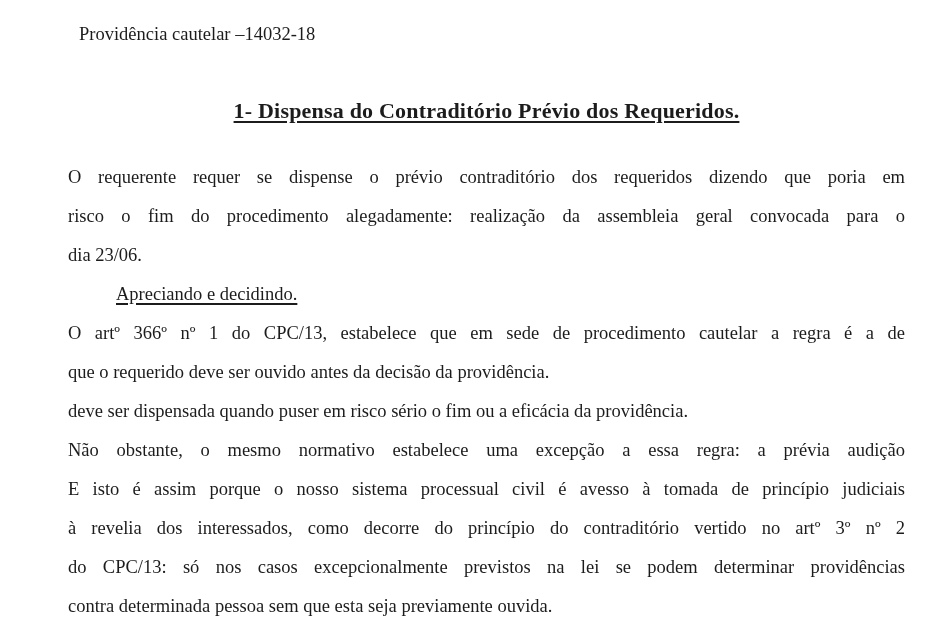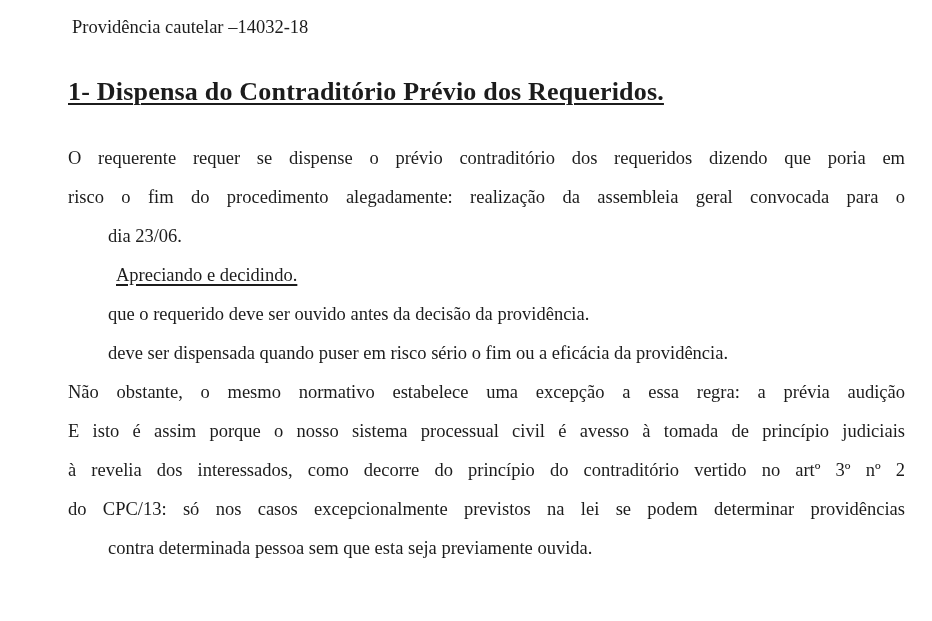--- a/index.html
+++ b/index.html
@@ -12,52 +12,52 @@
     height: 621px;
     overflow: hidden;
     font-family: "Liberation Serif", "DejaVu Serif", serif;
     color: #1c1c1c;
   }
   .doc {
     padding: 11px 27px 0 68px; 
     font-size: 18.5px;
   }
   .title {
-    margin: 4px;
+    margin: 11px;
     line-height: 24px;
     font-weight: 400;
     font-family: Liberation Serif, serif;
   }
   .heading {
-    margin: 40px 0 0 0;
-    font-size: 26px;
+    margin: 52px 0 0 0;
+    font-size: 22px;
     font-weight: 700;
     line-height: 26px;
     text-decoration: underline;
     text-decoration-thickness: 2px;
     text-underline-offset: 3px;
     letter-spacing: 0.2px;
+    text-align: center;
   }
   .body-text {
     margin-top: 34px;
   }
   .para {
     margin: 0;
   }
   .line {
     display: block;
     line-height: 39px;
     text-align: justify;
     text-align-last: justify;
     white-space: normal;
   }
   .line.last {
     text-align: center;
     text-align-last: left;
-    margin-left: 40px;
   }
   .subheading {
     display: block;
     line-height: 39px;
     text-decoration: underline;
     text-decoration-thickness: 1.5px;
     text-underline-offset: 3px;
     margin-left: 48px;
   }
 </style>
@@ -74,20 +74,21 @@
 
     <p class="para">
       <span class="line">O requerente requer se dispense o prévio contraditório dos requeridos dizendo que poria em</span>
       <span class="line">risco o fim do procedimento alegadamente: realização da assembleia geral convocada para o</span>
       <span class="line last">dia 23/06.</span>
     </p>
 
     <span class="subheading">Apreciando e decidindo.</span>
 
     <p class="para">
+      <span class="line">O artº 366º nº 1 do CPC/13, estabelece que em sede de procedimento cautelar a regra é a de</span>
       <span class="line last">que o requerido deve ser ouvido antes da decisão da providência.</span>
     </p>
 
     <p class="para">
       <span class="line last">deve ser dispensada quando puser em risco sério o fim ou a eficácia da providência.</span>
       <span class="line">Não obstante, o mesmo normativo estabelece uma excepção a essa regra: a prévia audição</span>
     </p>
 
     <p class="para">
       <span class="line">E isto é assim porque o nosso sistema processual civil é avesso à tomada de princípio judiciais</span>

